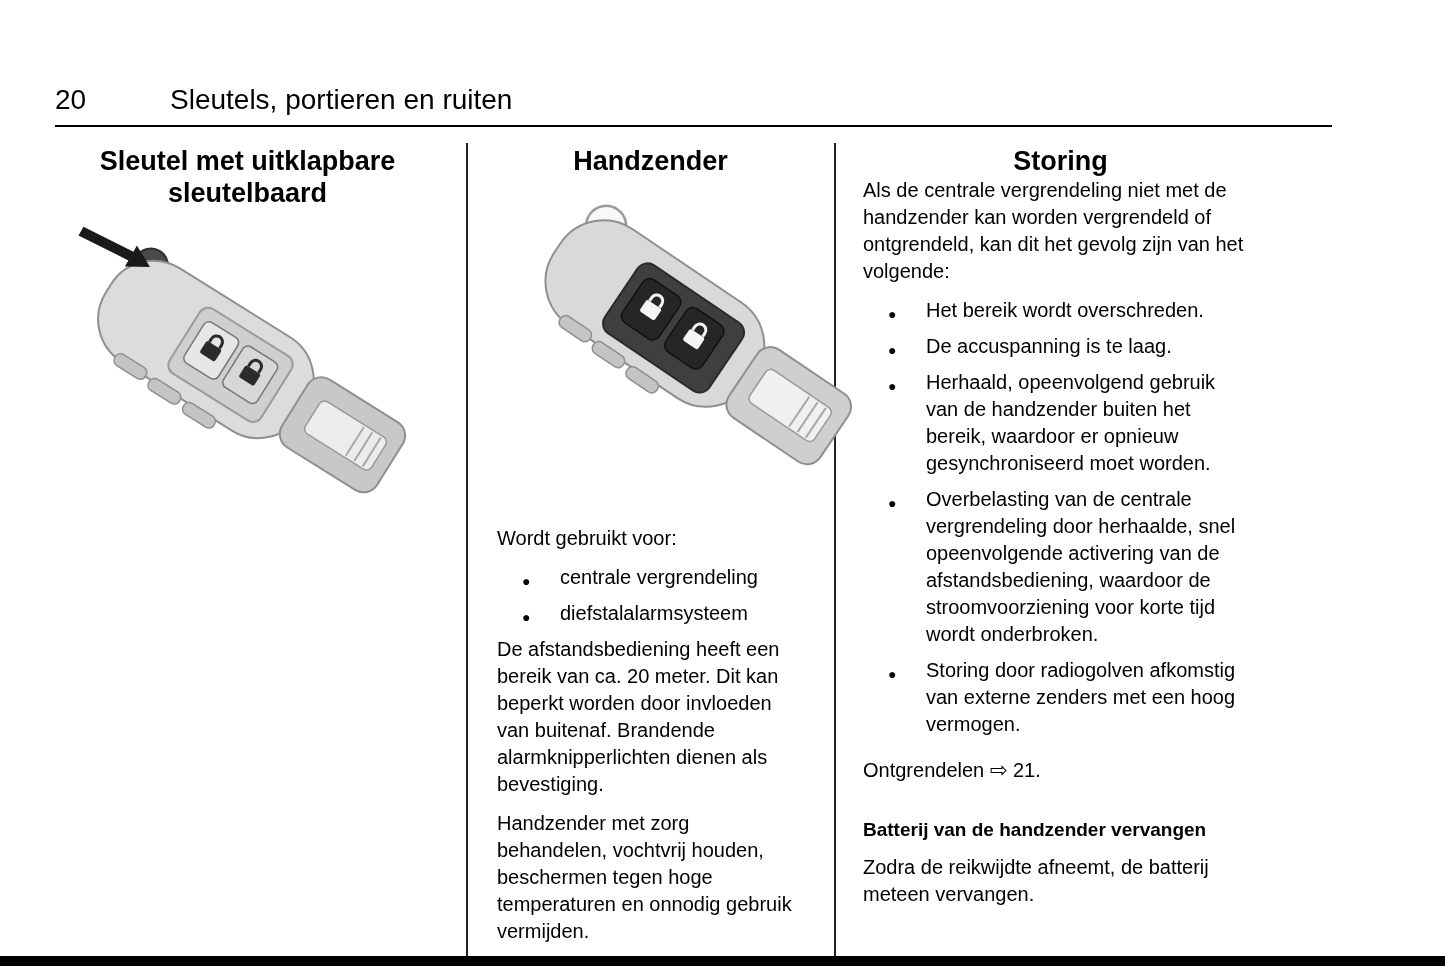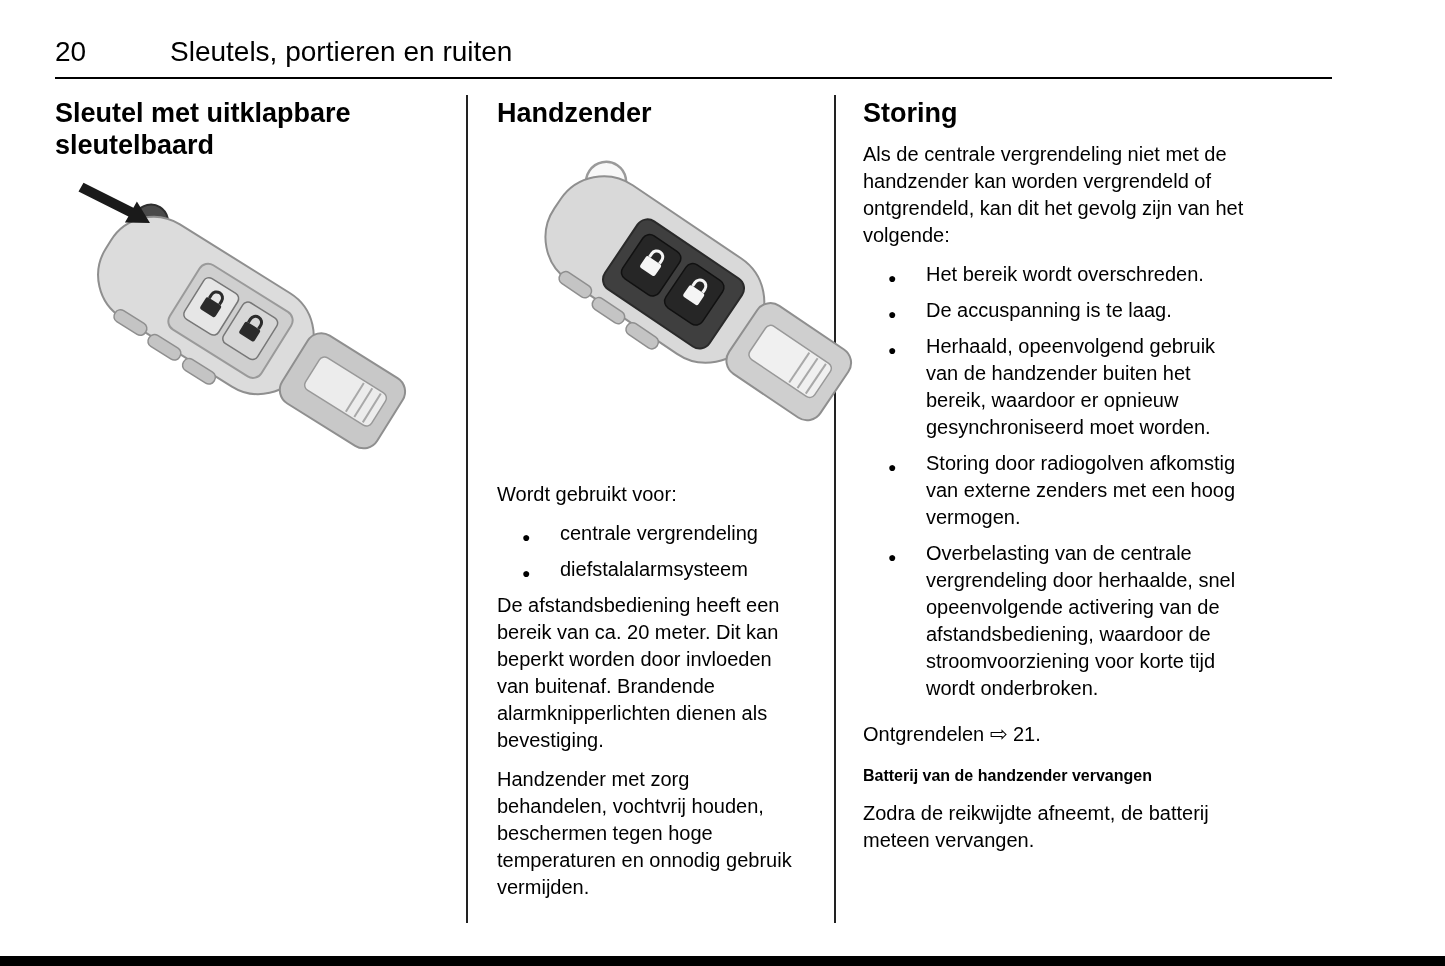--- a/index.html
+++ b/index.html
@@ -9,47 +9,48 @@
     overflow: hidden;
     background: #ffffff;
     color: #000000;
     font-family: "Liberation Sans", "DejaVu Sans", sans-serif;
   }
   .header {
     display: flex;
     align-items: baseline;
     padding: 36px 113px 0 55px;
   }
-  .page-number { font-size: 28px; width: 115px; flex: 0 0 115px; }
+  .page-number { font-size: 28px; width: 115px; flex: 0 0 115px; margin-top: 48px; }
   .page-title  { font-size: 28px; }
   .rule {
     margin: 9px 113px 0 55px;
     border-top: 2px solid #000;
     height: 0;
   }
   .cols {
     display: flex;
     margin: 16px 113px 0 55px;
     height: 828px;
   }
   .col { height: 100%; }
   .col-1 { width: 413px; padding-right: 26px; border-right: 2px solid #222; }
   .col-2 { width: 368px; padding: 0 30px 0 29px; border-right: 2px solid #222; }
   .col-3 { width: 422px; padding-left: 27px; }
   h2 {
     font-size: 27px;
     line-height: 32px;
     font-weight: 700;
-    margin: 2px 0 12px;
+    margin: 2px 0 0;
+    text-align: center;
   }
   h3 {
-    font-size: 16px;
+    font-size: 19px;
     line-height: 28px;
     font-weight: 700;
-    margin: 14px 0 10px;
+    margin: 32px 0 10px;
   }
   p { font-size: 20px; line-height: 27px; margin: 0 0 12px; }
   ul { list-style: none; margin: 2px 16px 6px; }
   li {
     position: relative;
     font-size: 20px;
     line-height: 27px;
     padding-left: 47px;
     margin-bottom: 9px;
   }
@@ -152,22 +153,22 @@
     <p>Handzender met zorg behandelen, vochtvrij houden, beschermen tegen hoge temperaturen en onnodig gebruik vermijden.</p>
   </section>
 
   <section class="col col-3">
     <h2>Storing</h2>
     <p>Als de centrale vergrendeling niet met de handzender kan worden vergrendeld of ontgrendeld, kan dit het gevolg zijn van het volgende:</p>
     <ul>
       <li>Het bereik wordt overschreden.</li>
       <li>De accuspanning is te laag.</li>
       <li>Herhaald, opeenvolgend gebruik van de handzender buiten het bereik, waardoor er opnieuw gesynchroniseerd moet worden.</li>
+      <li>Overbelasting van de centrale vergrendeling door herhaalde, snel opeenvolgende activering van de afstandsbediening, waardoor de stroomvoorziening voor korte tijd wordt onderbroken.</li>
       <li>Storing door radiogolven afkomstig van externe zenders met een hoog vermogen.</li>
-      <li>Overbelasting van de centrale vergrendeling door herhaalde, snel opeenvolgende activering van de afstandsbediening, waardoor de stroomvoorziening voor korte tijd wordt onderbroken.</li>
     </ul>
     <p class="ref">
       <span>Ontgrendelen</span>
       <span class="refsym">⇨</span>
       <span>21.</span>
     </p>
     <h3>Batterij van de handzender vervangen</h3>
     <p>Zodra de reikwijdte afneemt, de batterij meteen vervangen.</p>
   </section>
 

